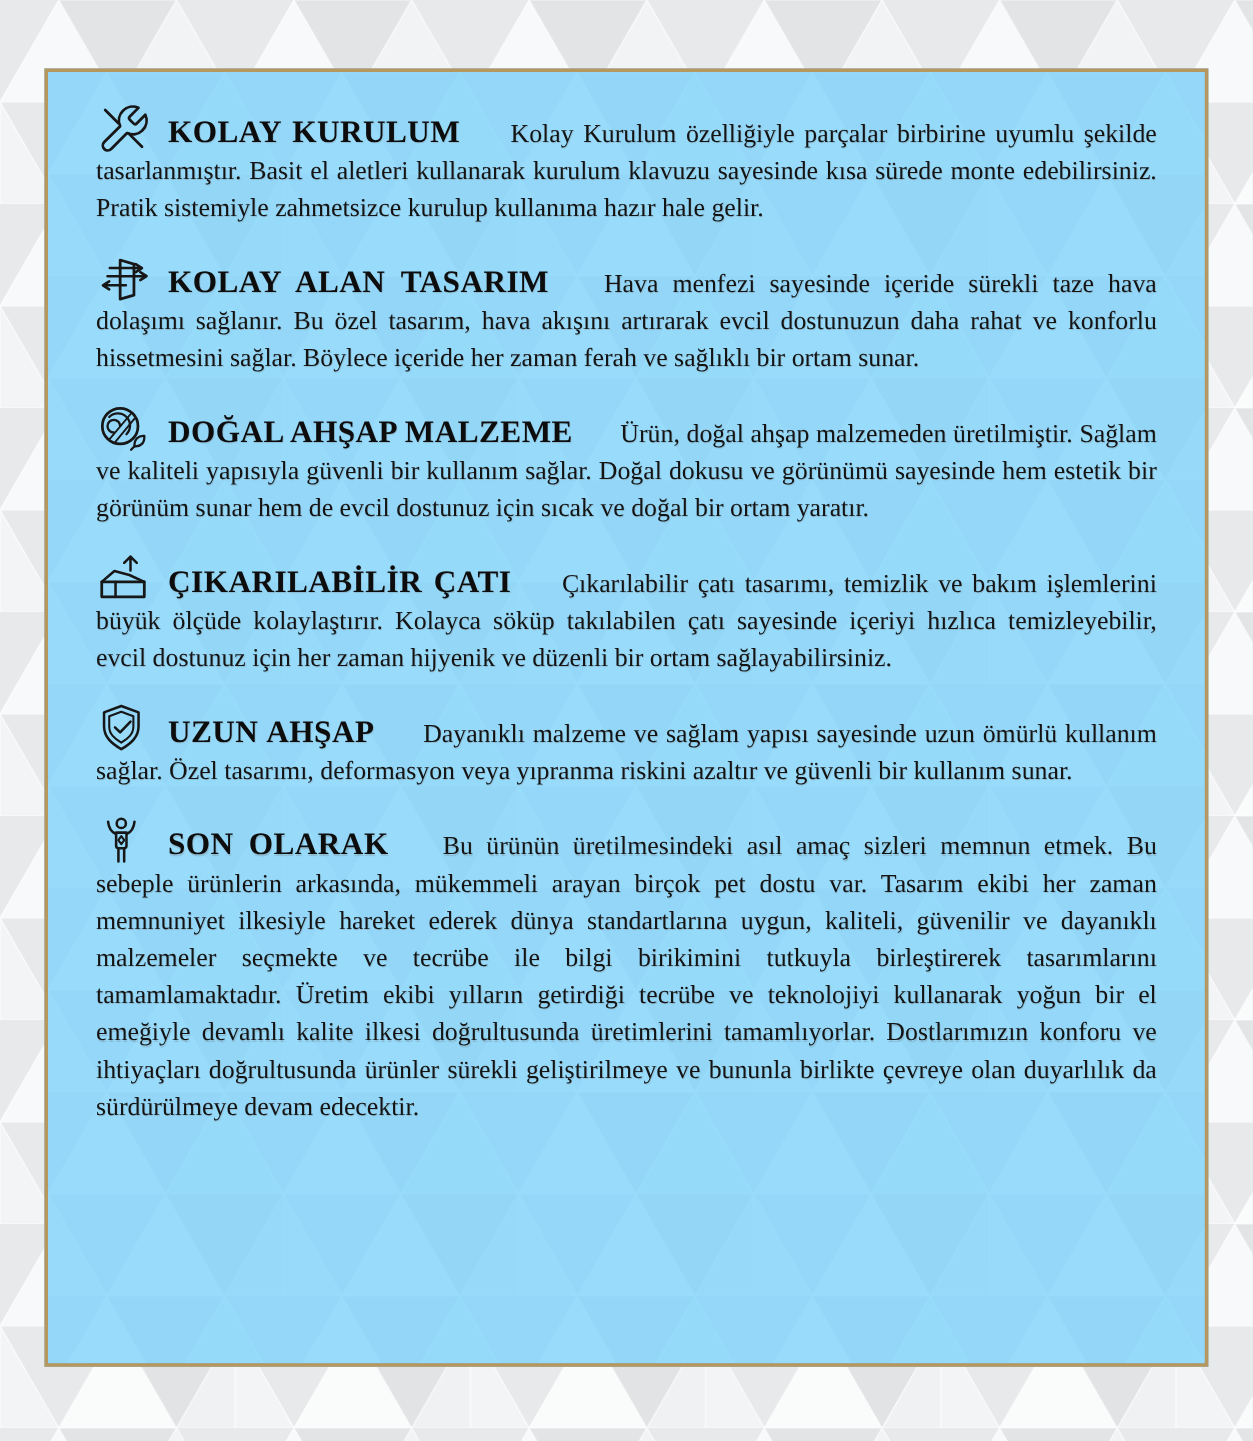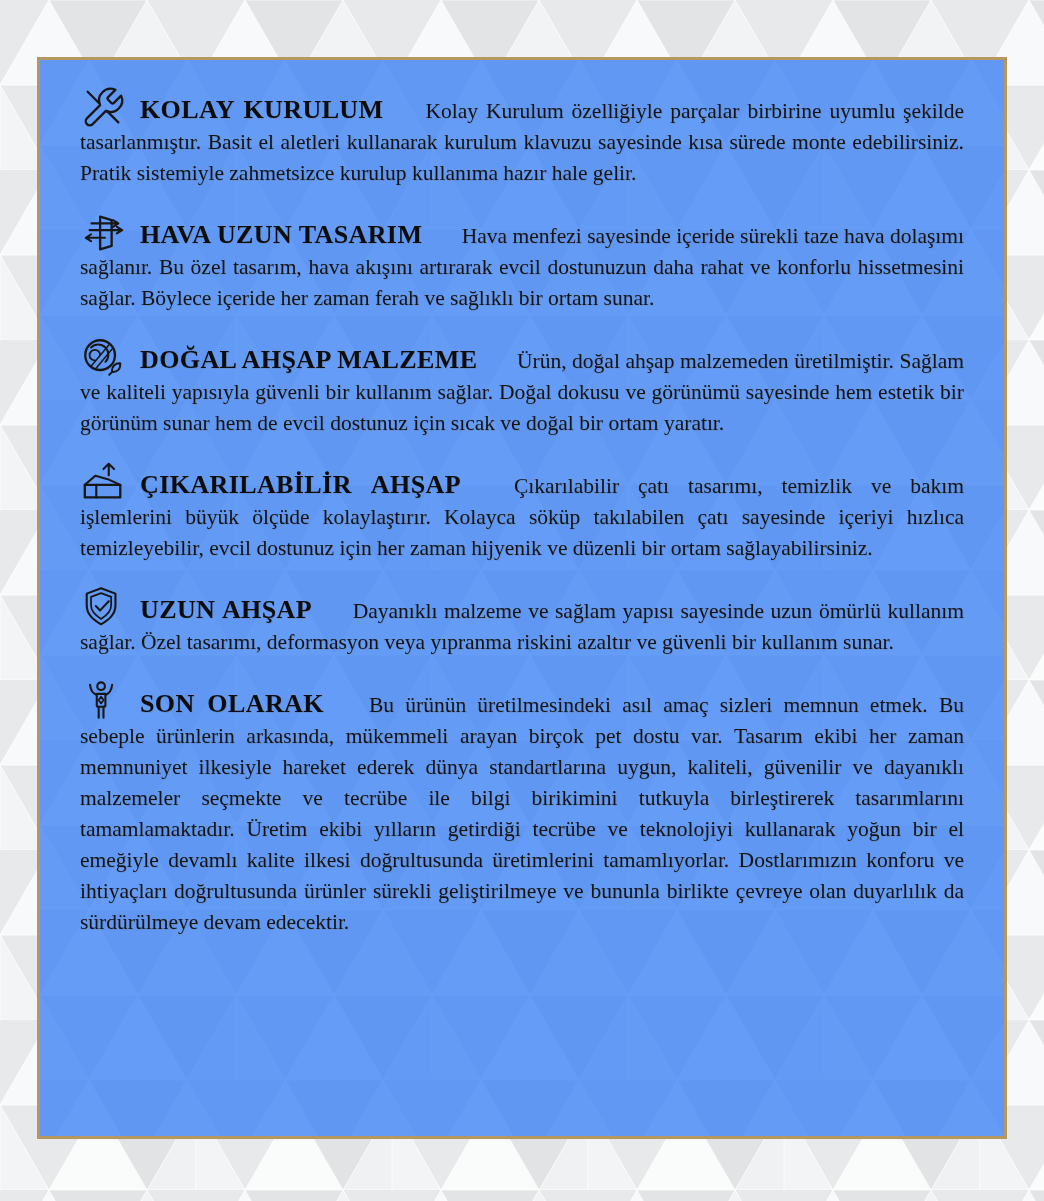--- a/index.html
+++ b/index.html
@@ -84,21 +84,21 @@
 
       <path d="M98 85 L147 170 L49 170 Z" fill="#fafbfb" stroke="#ffffff" stroke-opacity="0.8"></path>
       <path d="M0 85 L49 170 L0 170 Z" fill="#f3f4f5" stroke="#ffffff" stroke-opacity="0.8"></path>
       <path d="M196 85 L196 170 L147 170 Z" fill="#eff1f2" stroke="#ffffff" stroke-opacity="0.8"></path>
       <path d="M98 85 L196 85 L147 170 Z" fill="#e1e3e5" stroke="#ffffff" stroke-opacity="0.6"></path>
     </pattern>
   </defs>
   <rect width="100%" height="100%" fill="url(#tri)"></rect>
 </svg>
 
-<div class="frame" style="border-color: rgb(181, 151, 95); background: #3b82f6;">
+<div class="frame" style="border-color: rgb(181, 151, 95); background: #7dd3fc;">
   <svg class="panel-texture" aria-hidden="true">
     <rect width="100%" height="100%" fill="url(#tri)"></rect>
   </svg>
 
   <div class="content">
 
     <p class="para">
       <span class="icon">
         <svg viewBox="0 0 48 48">
           <path d="M8 7 L19.5 18.5 M28.5 27.5 L40 39" stroke-width="2.4"></path>
@@ -111,21 +111,21 @@
 
     <p class="para">
       <span class="icon">
         <svg viewBox="0 0 48 48">
           <path d="M21 7 L33 10.5 V37.5 L21 41 Z" stroke-width="2.4"></path>
           <path d="M12 14 H38 M34.5 10.5 L40 14 L34.5 17.5" stroke-width="2.2"></path>
           <path d="M10 21 H42 M38.5 17.5 L44 21 L38.5 24.5" stroke-width="2.2"></path>
           <path d="M26 29 H8 M11.5 25.5 L6 29 L11.5 32.5" stroke-width="2.2"></path>
         </svg>
       </span>
-      <span class="feature-title">HAVA UZUN TASARIM</span>
+      <span class="feature-title">KOLAY ALAN TASARIM</span>
       <span>Hava menfezi sayesinde içeride sürekli taze hava dolaşımı sağlanır. Bu özel tasarım, hava akışını artırarak evcil dostunuzun daha rahat ve konforlu hissetmesini sağlar. Böylece içeride her zaman ferah ve sağlıklı bir ortam sunar.</span>
     </p>
 
     <p class="para">
       <span class="icon">
         <svg viewBox="0 0 48 48">
           <circle cx="21" cy="21" r="15.5" stroke-width="2.4"></circle>
           <path d="M21 21 a5.5 5.5 0 1 0 -5.5 5.5" stroke-width="2"></path>
           <path d="M26.5 28 A10.5 10.5 0 1 0 11.5 13" stroke-width="2"></path>
           <path d="M12 32 L30.5 10" stroke-width="1.6"></path>
@@ -140,21 +140,21 @@
 
     <p class="para">
       <span class="icon">
         <svg viewBox="0 0 48 48">
           <rect x="5" y="26" width="37" height="13" stroke-width="2.4"></rect>
           <path d="M17 26 V39" stroke-width="2.2"></path>
           <path d="M5 26 L16 16.5 L29 20 L42 26" stroke-width="2.2"></path>
           <path d="M30 16 V4 M24.5 9.5 L30 4 L35.5 9.5" stroke-width="2.2"></path>
         </svg>
       </span>
-      <span class="feature-title">ÇIKARILABİLİR AHŞAP</span>
+      <span class="feature-title">ÇIKARILABİLİR ÇATI</span>
       <span>Çıkarılabilir çatı tasarımı, temizlik ve bakım işlemlerini büyük ölçüde kolaylaştırır. Kolayca söküp takılabilen çatı sayesinde içeriyi hızlıca temizleyebilir, evcil dostunuz için her zaman hijyenik ve düzenli bir ortam sağlayabilirsiniz.</span>
     </p>
 
     <p class="para">
       <span class="icon">
         <svg viewBox="0 0 48 48">
           <path d="M22 3.5 L37 9 v12 c0 9.5 -6.5 15 -15 20 c-8.5 -5 -15 -10.5 -15 -20 V9 Z" stroke-width="2.2"></path>
           <path d="M22 8.5 L32.5 12.4 v8.8 c0 6.8 -4.6 10.6 -10.5 14.2 c-5.9 -3.6 -10.5 -7.4 -10.5 -14.2 v-8.8 Z" stroke-width="1.8"></path>
           <path d="M16.5 22 l4.5 4.5 L30 17" stroke-width="2.2"></path>
         </svg>

